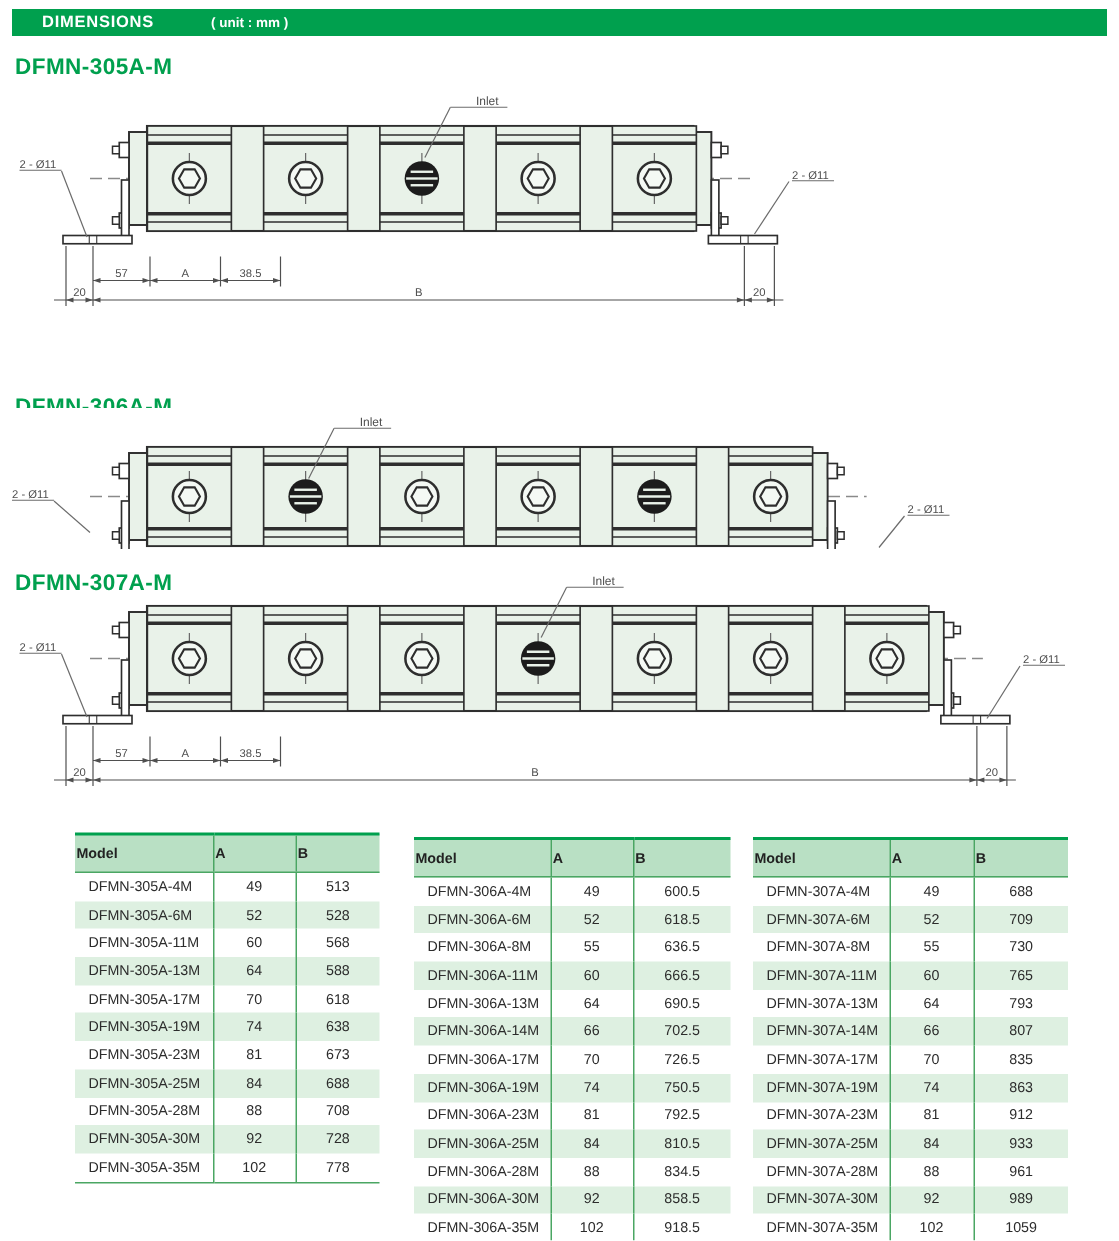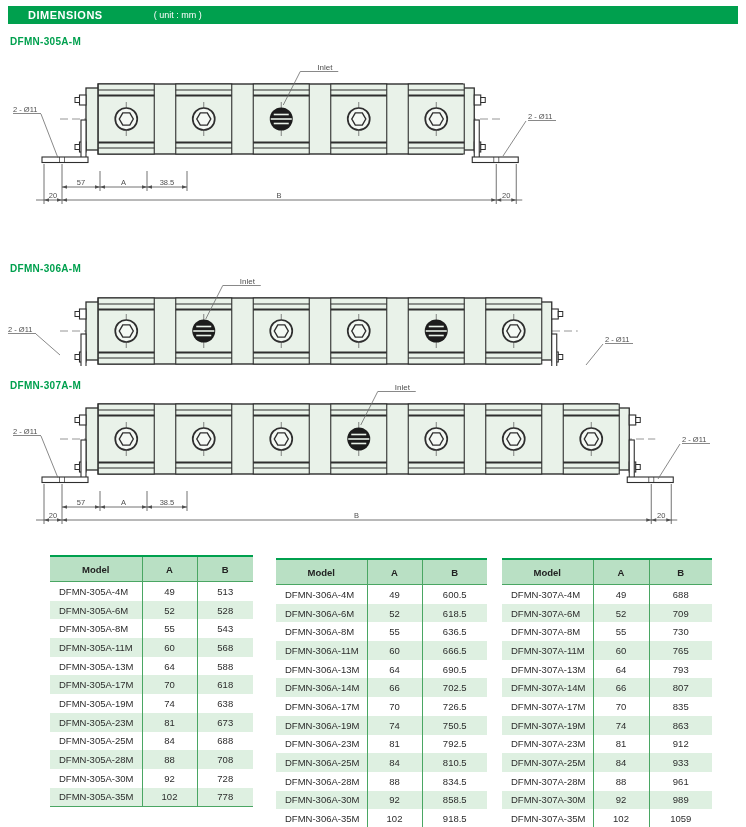--- a/index.html
+++ b/index.html
@@ -5,32 +5,32 @@
   :root{
     --green:#00a04e; --tline:#4aa663; --headbg:#b9e0c4; --altbg:#def0e1;
     --body:#e9f2e9; --line:#2e2e2e; --dim:#4f4f4f;
   }
   html,body{margin:0;padding:0;background:#fff;}
   #page{position:relative;width:746px;height:827px;background:#fff;overflow:hidden;
         font-family:"Liberation Sans",sans-serif;}
   .bar{position:absolute;left:8px;top:6px;width:730px;height:18px;background:var(--green);
        color:#fff;display:flex;align-items:center;}
   .bar .t{font-weight:bold;font-size:11px;letter-spacing:.5px;margin-left:20px;}
-  .bar .u{font-size:9px;font-weight:normal;margin-left:51px;}
-  .dtitle{position:absolute;left:10px;color:var(--green);font-weight:bold;font-size:10px;
+  .bar .u{font-size:9px;font-weight:bold;margin-left:38px;}
+  .dtitle{position:absolute;left:10px;color:var(--green);font-weight:bold;font-size:15px;
           letter-spacing:.3px;white-space:nowrap;}
   svg.draw{position:absolute;left:0;}
   #svg2{z-index:2;}
   #title3{z-index:1;}
   svg text{font-family:"Liberation Sans",sans-serif;}
   .tblwrap{position:absolute;}
   table.spec{border-collapse:collapse;table-layout:fixed;font-size:9.5px;color:#2c2c2c;}
   table.spec th{background:var(--headbg);font-weight:bold;height:22px;
                 border-top:2.5px solid var(--green);border-bottom:1.5px solid var(--tline);
-                text-align:center;font-size:9.5px;color:#222;}
+                text-align:left;font-size:9.5px;color:#222;}
   table.spec td{height:18.7px;padding:0;text-align:center;}
   table.spec td.model{text-align:left;padding-left:9px;}
   table.spec th:nth-child(2),table.spec td:nth-child(2),
   table.spec th:nth-child(3),table.spec td:nth-child(3){border-left:1.5px solid var(--tline);}
   table.spec tbody tr:nth-child(even){background:var(--altbg);}
   table.spec tbody tr:last-child td{border-bottom:1.5px solid var(--tline);margin-top:32px;}
 </style>
 </head>
 <body>
 
@@ -367,25 +367,20 @@
             <td class="model">DFMN-305A-4M</td>
             <td>49</td>
             <td>513</td>
           </tr>
           <tr>
             <td class="model">DFMN-305A-6M</td>
             <td>52</td>
             <td>528</td>
           </tr>
           <tr>
-            <td class="model">DFMN-305A-8M</td>
-            <td>55</td>
-            <td>543</td>
-          </tr>
-          <tr>
             <td class="model">DFMN-305A-11M</td>
             <td>60</td>
             <td>568</td>
           </tr>
           <tr>
             <td class="model">DFMN-305A-13M</td>
             <td>64</td>
             <td>588</td>
           </tr>
           <tr>

